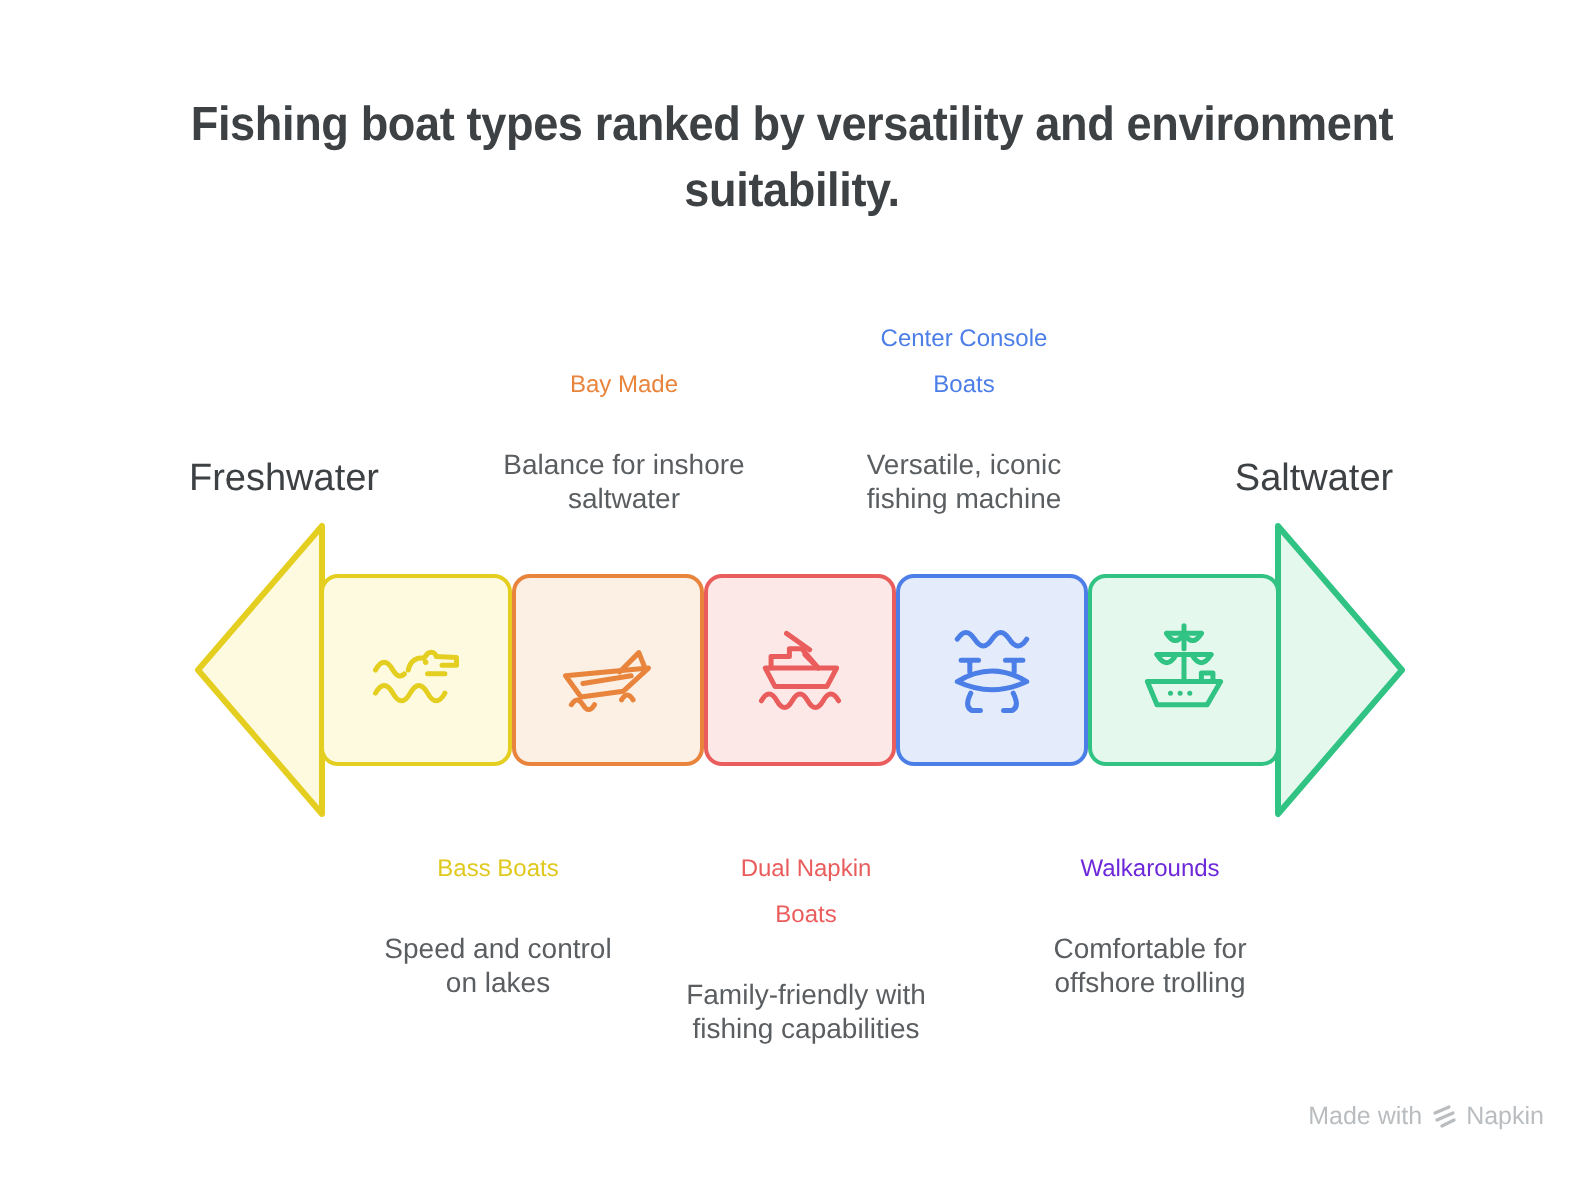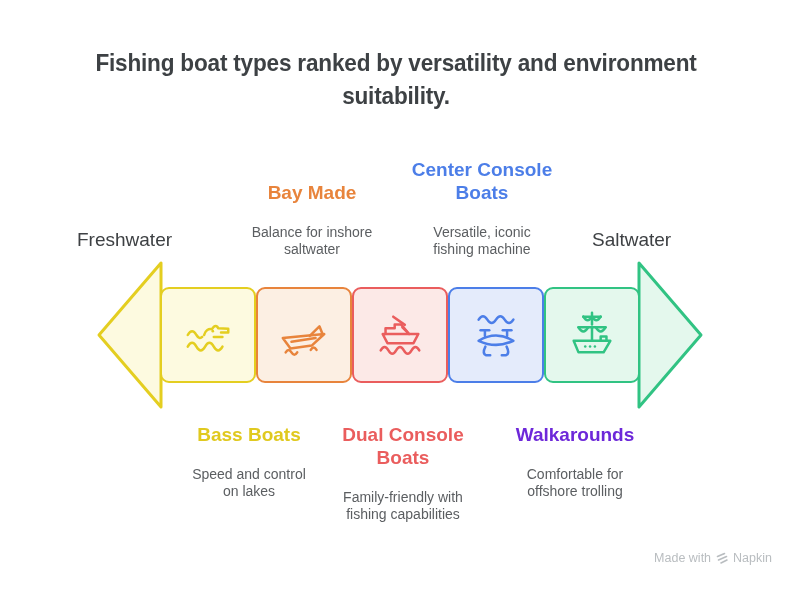--- a/index.html
+++ b/index.html
@@ -7,28 +7,28 @@
     position:relative; width:792px; height:589px; background:#ffffff;
     font-family:"Liberation Sans", sans-serif; overflow:hidden;
   }
   .title {
     position:absolute; top:46px; left:0; width:792px; text-align:center;
     font-size:24px; font-weight:700; color:#3d4144; line-height:33px;
     white-space:pre-line; transform:scaleX(0.94); transform-origin:center;
     letter-spacing:-0.2px;
   }
   .axis-label {
-    position:absolute; top:229px; width:130px; 
+    position:absolute; top:229px; width:130px; text-align:center;
     font-size:19px; color:#3e4144;
   }
   .axis-left  { left:77px; }
   .axis-right { left:592px; }
 
   .boat-block { position:absolute; width:190px; text-align:center; }
-  .boat-name  { font-size:19px; font-weight:700; line-height:23px; white-space:pre-line; }
+  .boat-name  { font-size:12px; font-weight:400; line-height:23px; white-space:pre-line; }
   .boat-desc  { margin-top:20px; font-size:14px; color:#5b5e61; line-height:17px; white-space:pre-line; }
 
   .block-bay    { left:217px; top:181px; }
   .block-center { left:387px; top:158px; }
   .block-bass   { left:154px; top:423px; }
   .block-dual   { left:308px; top:423px; }
   .block-walk   { left:480px; top:423px; }
 
   .name-bass   { color:#e0c91f; }
   .name-bay    { color:#e8843c; }
@@ -148,21 +148,21 @@
       <circle cx="31" cy="40" r="1.3" fill="#31c383" stroke="none"></circle>
     </svg>
   </div>
 
   <div class="boat-block block-bass">
     <div class="boat-name name-bass">Bass Boats</div>
     <div class="boat-desc">Speed and control
 on lakes</div>
   </div>
   <div class="boat-block block-dual">
-    <div class="boat-name name-dual">Dual Console
+    <div class="boat-name name-dual">Dual Napkin
 Boats</div>
     <div class="boat-desc">Family-friendly with
 fishing capabilities</div>
   </div>
   <div class="boat-block block-walk">
     <div class="boat-name name-walk">Walkarounds</div>
     <div class="boat-desc">Comfortable for
 offshore trolling</div>
   </div>
 

